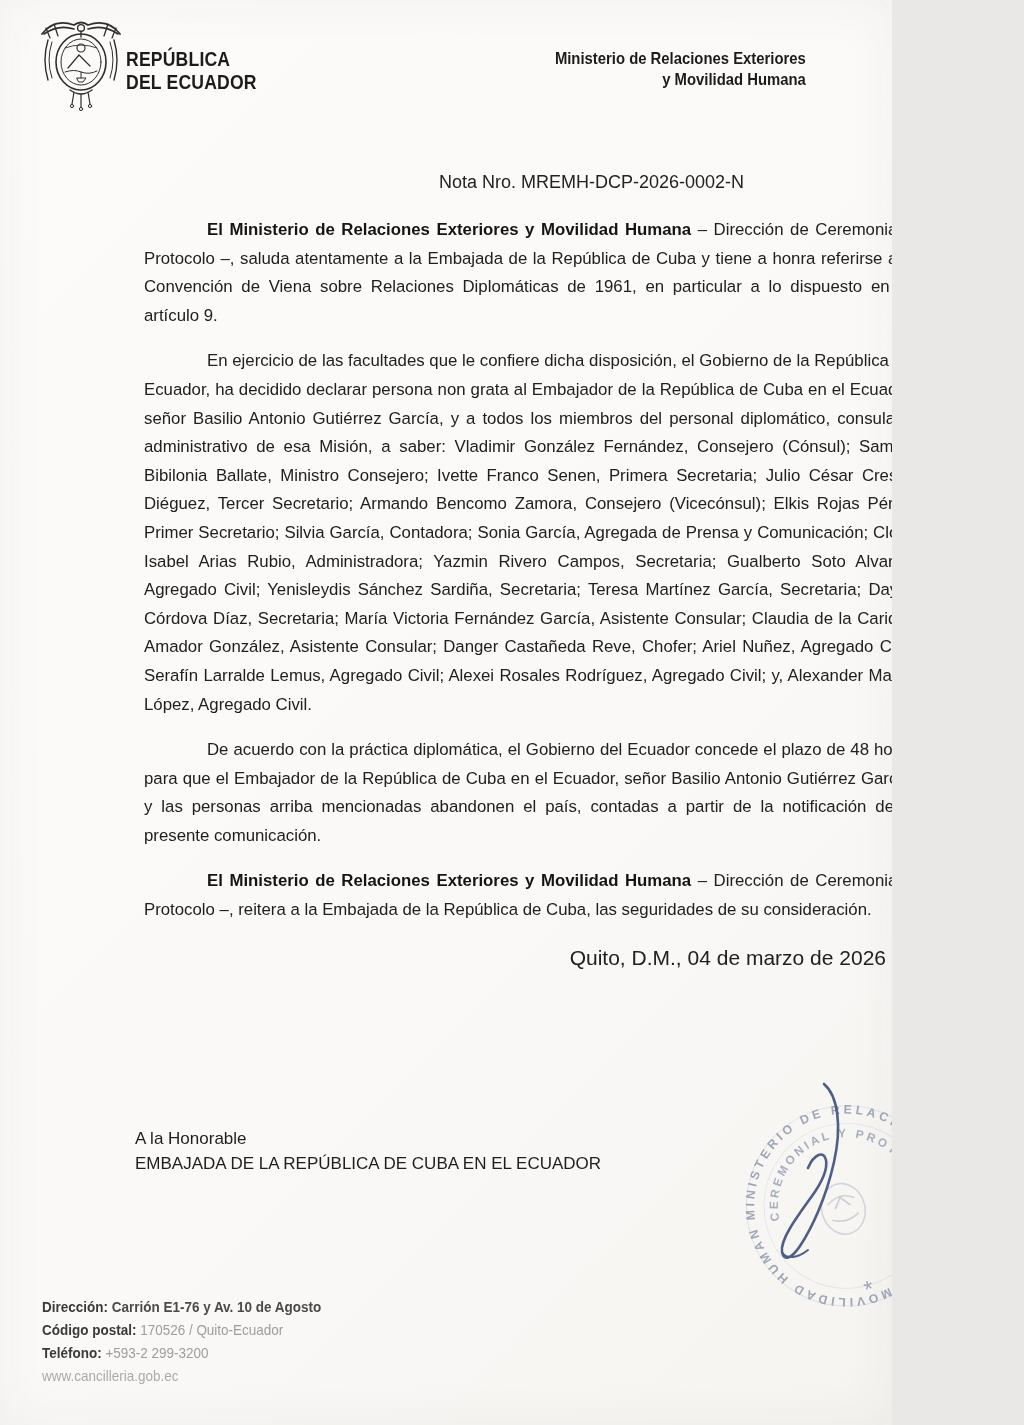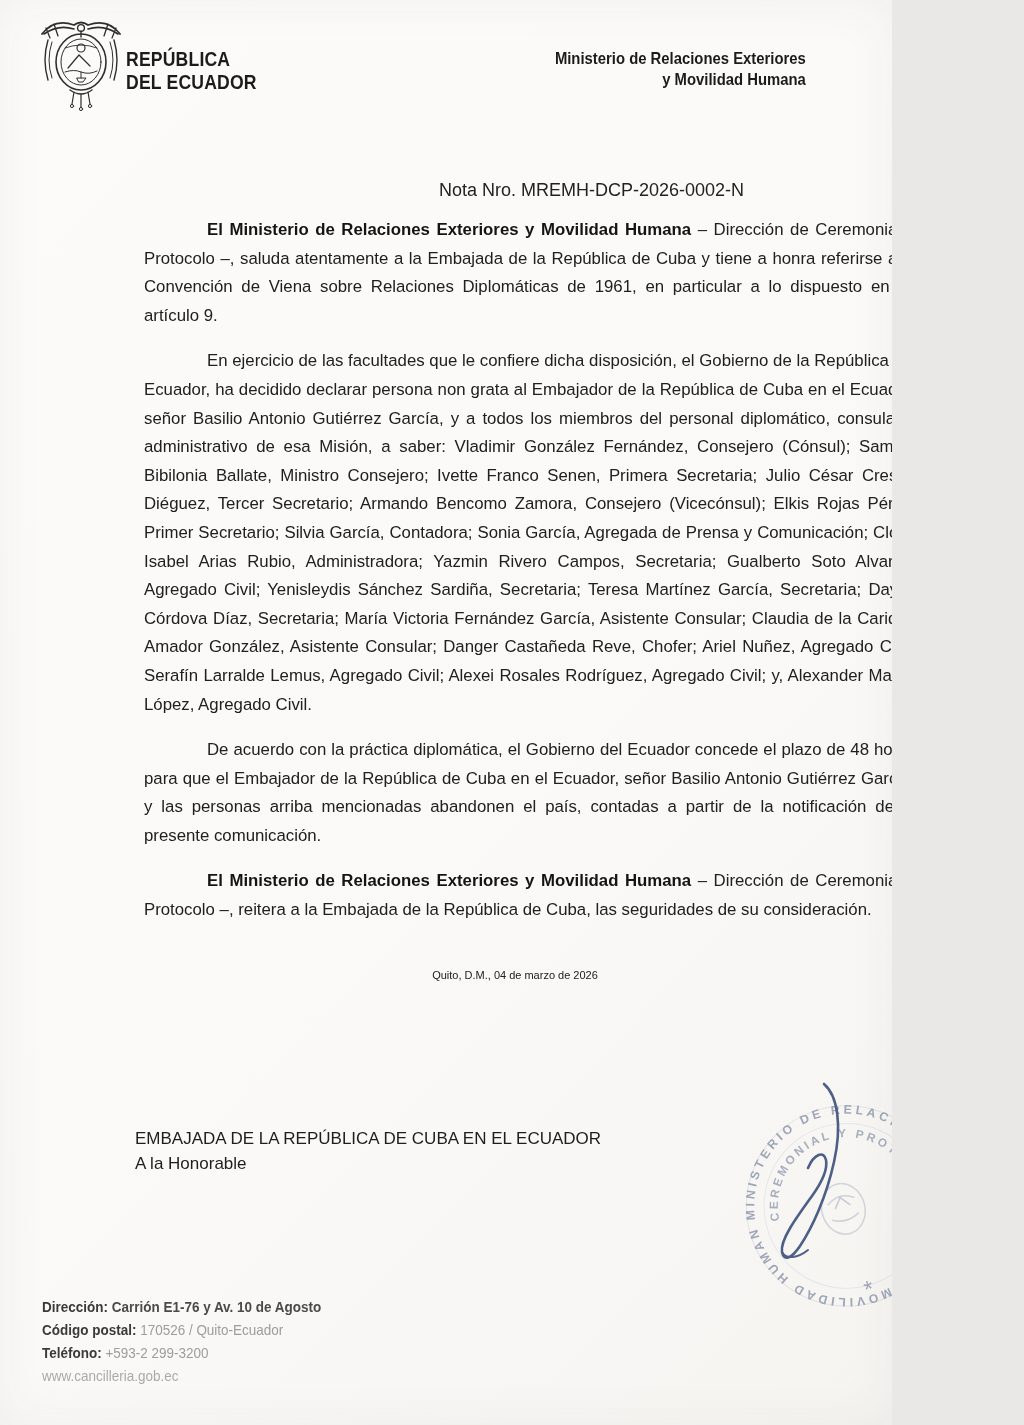--- a/index.html
+++ b/index.html
@@ -22,37 +22,37 @@
     font-weight:bold;font-size:20px;line-height:23px;color:#1b1b1b;
     transform:scaleX(0.88);transform-origin:left top;letter-spacing:0.2px;
   }
   .ministry{
     position:absolute;right:86px;top:48px;text-align:right;
     font-weight:bold;font-size:16.5px;line-height:21px;color:#1b1b1b;
     transform:scaleX(0.9);transform-origin:right top;
   }
   
   .note-number{
-    position:absolute;top:180px;right:148px;
+    position:absolute;top:172px;right:148px;
     font-size:18px;color:#222;
   }
   
   .body{
     position:absolute;left:144px;top:216px;width:772px;
   }
   .body p{
     margin:0 0 17px 0;
     font-size:16.8px;line-height:28.6px;
     text-align:justify;text-indent:63px;
     color:#202020;
   }
   .body p strong{color:#141414;}
   .dateline{
-    margin-top:44px;margin-right:30px;
-    text-align:center;font-size:11px;color:#202020;
+    margin-top:21px;margin-right:30px;
+    text-align:right;font-size:21px;color:#202020;
   }
   
   .addressee{
     position:absolute;left:135px;top:1126px;
     font-size:17px;line-height:25px;color:#1e1e1e;
   }
   
   .stamp-wrap{
     position:absolute;left:738px;top:1092px;width:216px;height:224px;
     transform:rotate(-16deg);opacity:0.85;
@@ -123,22 +123,22 @@
     <p>En ejercicio de las facultades que le confiere dicha disposición, el Gobierno de la República del Ecuador, ha decidido declarar persona non grata al Embajador de la República de Cuba en el Ecuador, señor Basilio Antonio Gutiérrez García, y a todos los miembros del personal diplomático, consular y administrativo de esa Misión, a saber: Vladimir González Fernández, Consejero (Cónsul); Samuel Bibilonia Ballate, Ministro Consejero; Ivette Franco Senen, Primera Secretaria; Julio César Crespo Diéguez, Tercer Secretario; Armando Bencomo Zamora, Consejero (Vicecónsul); Elkis Rojas Pérez, Primer Secretario; Silvia García, Contadora; Sonia García, Agregada de Prensa y Comunicación; Cloris Isabel Arias Rubio, Administradora; Yazmin Rivero Campos, Secretaria; Gualberto Soto Alvarez, Agregado Civil; Yenisleydis Sánchez Sardiña, Secretaria; Teresa Martínez García, Secretaria; Daylín Córdova Díaz, Secretaria; María Victoria Fernández García, Asistente Consular; Claudia de la Caridad Amador González, Asistente Consular; Danger Castañeda Reve, Chofer; Ariel Nuñez, Agregado Civil; Serafín Larralde Lemus, Agregado Civil; Alexei Rosales Rodríguez, Agregado Civil; y, Alexander Martín López, Agregado Civil.</p>
 
     <p>De acuerdo con la práctica diplomática, el Gobierno del Ecuador concede el plazo de 48 horas para que el Embajador de la República de Cuba en el Ecuador, señor Basilio Antonio Gutiérrez García, y las personas arriba mencionadas abandonen el país, contadas a partir de la notificación de la presente comunicación.</p>
 
     <p><strong>El Ministerio de Relaciones Exteriores y Movilidad Humana</strong><span> – Dirección de Ceremonial y Protocolo –, reitera a la Embajada de la República de Cuba, las seguridades de su consideración.</span></p>
 
     <div class="dateline">Quito, D.M., 04 de marzo de 2026</div>
   </main>
 
   <div class="addressee">
+    <div>A la Honorable</div>
     <div>EMBAJADA DE LA REPÚBLICA DE CUBA EN EL ECUADOR</div>
-    <div>A la Honorable</div>
   </div>
 
   <svg class="stamp-wrap" viewBox="0 0 220 228">
     <defs>
       <path id="ringOuter" d="M 16,116 A 94,94 0 1 1 204,116 A 94,94 0 1 1 16,116"></path>
       <path id="ringInner" d="M 40,116 A 70,70 0 1 1 180,116 A 70,70 0 1 1 40,116"></path>
     </defs>
     <circle cx="110" cy="116" r="102" stroke="#98a1b4" stroke-width="1" fill="none" opacity="0.28"></circle>
     <circle cx="110" cy="116" r="84" stroke="#98a1b4" stroke-width="1" fill="none" opacity="0.22"></circle>
 

